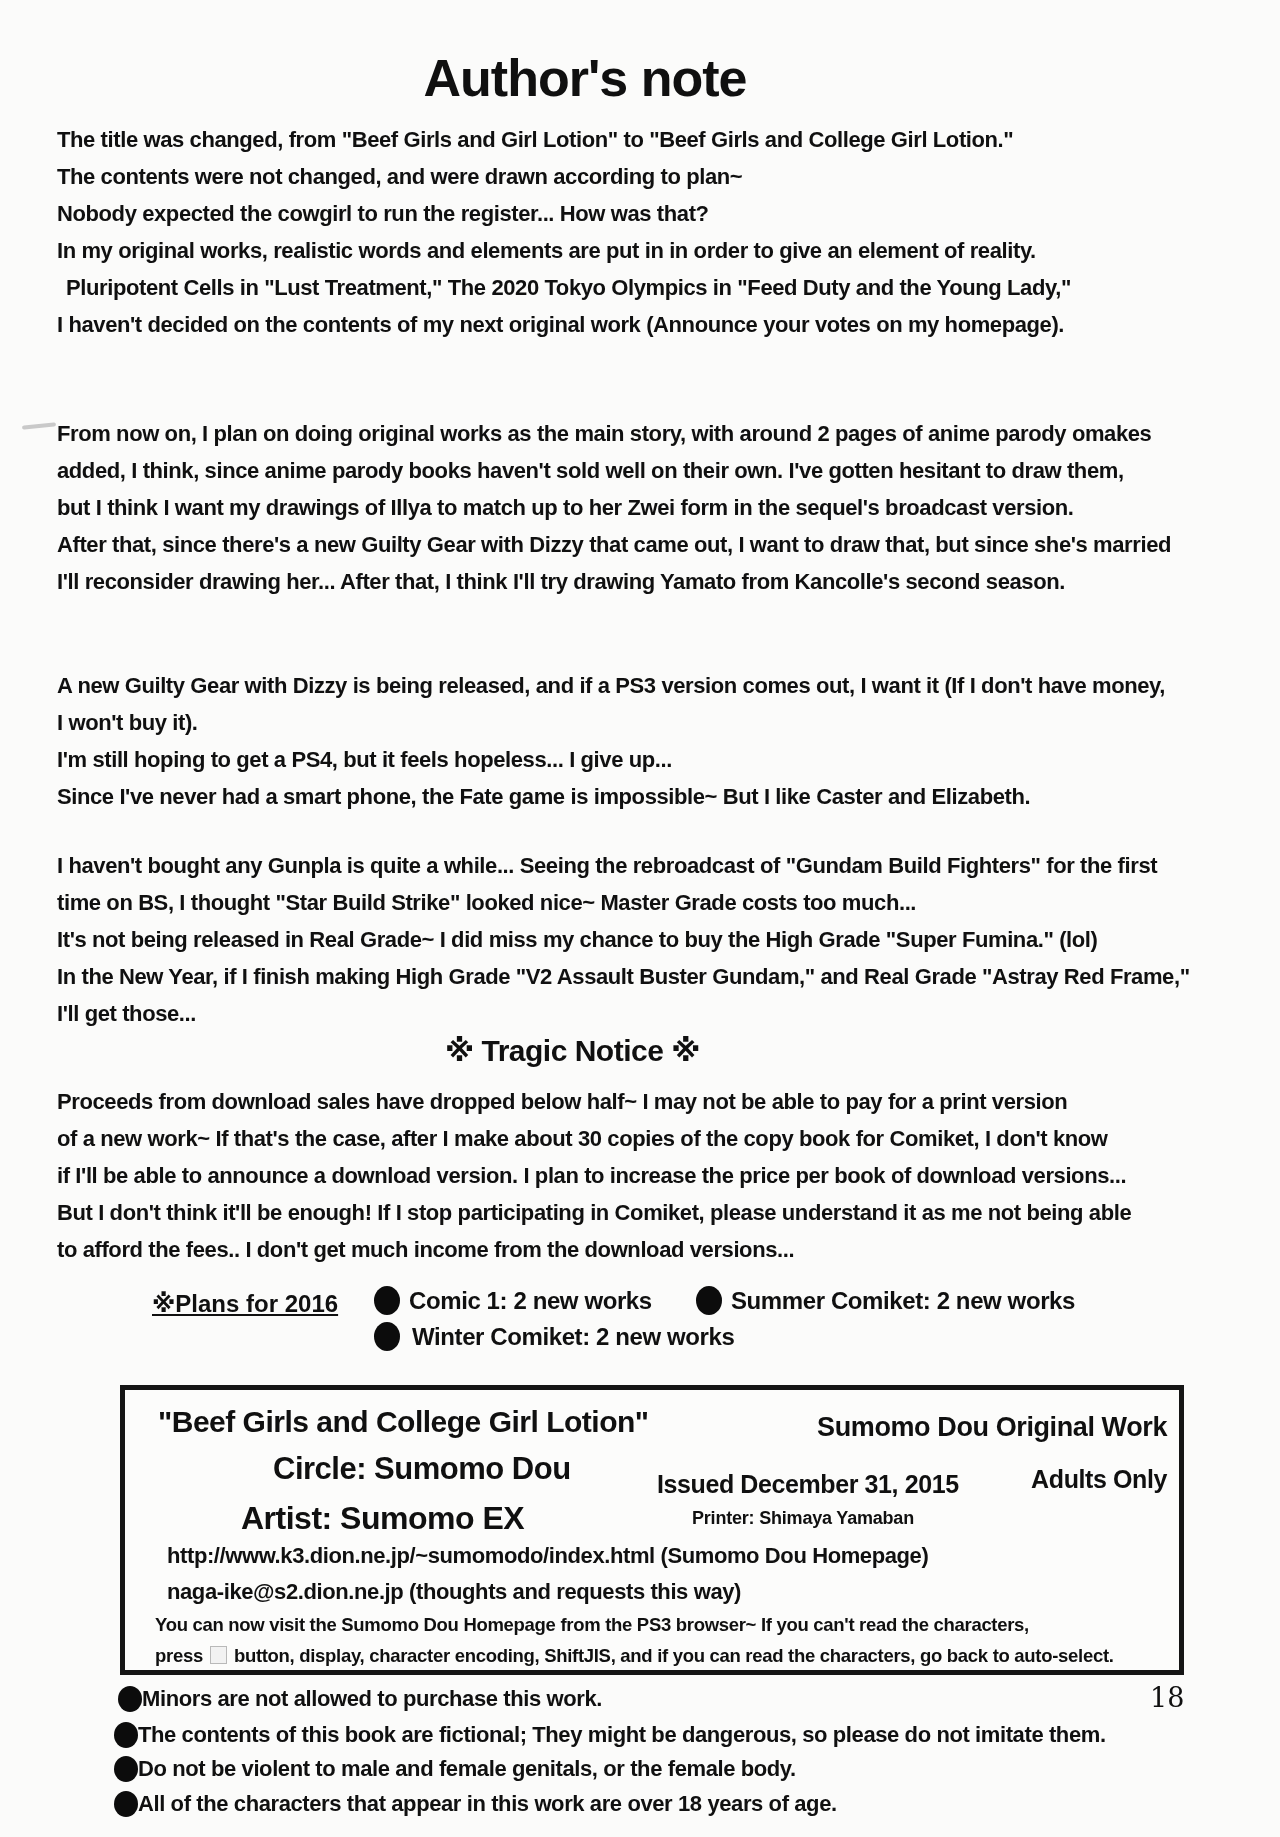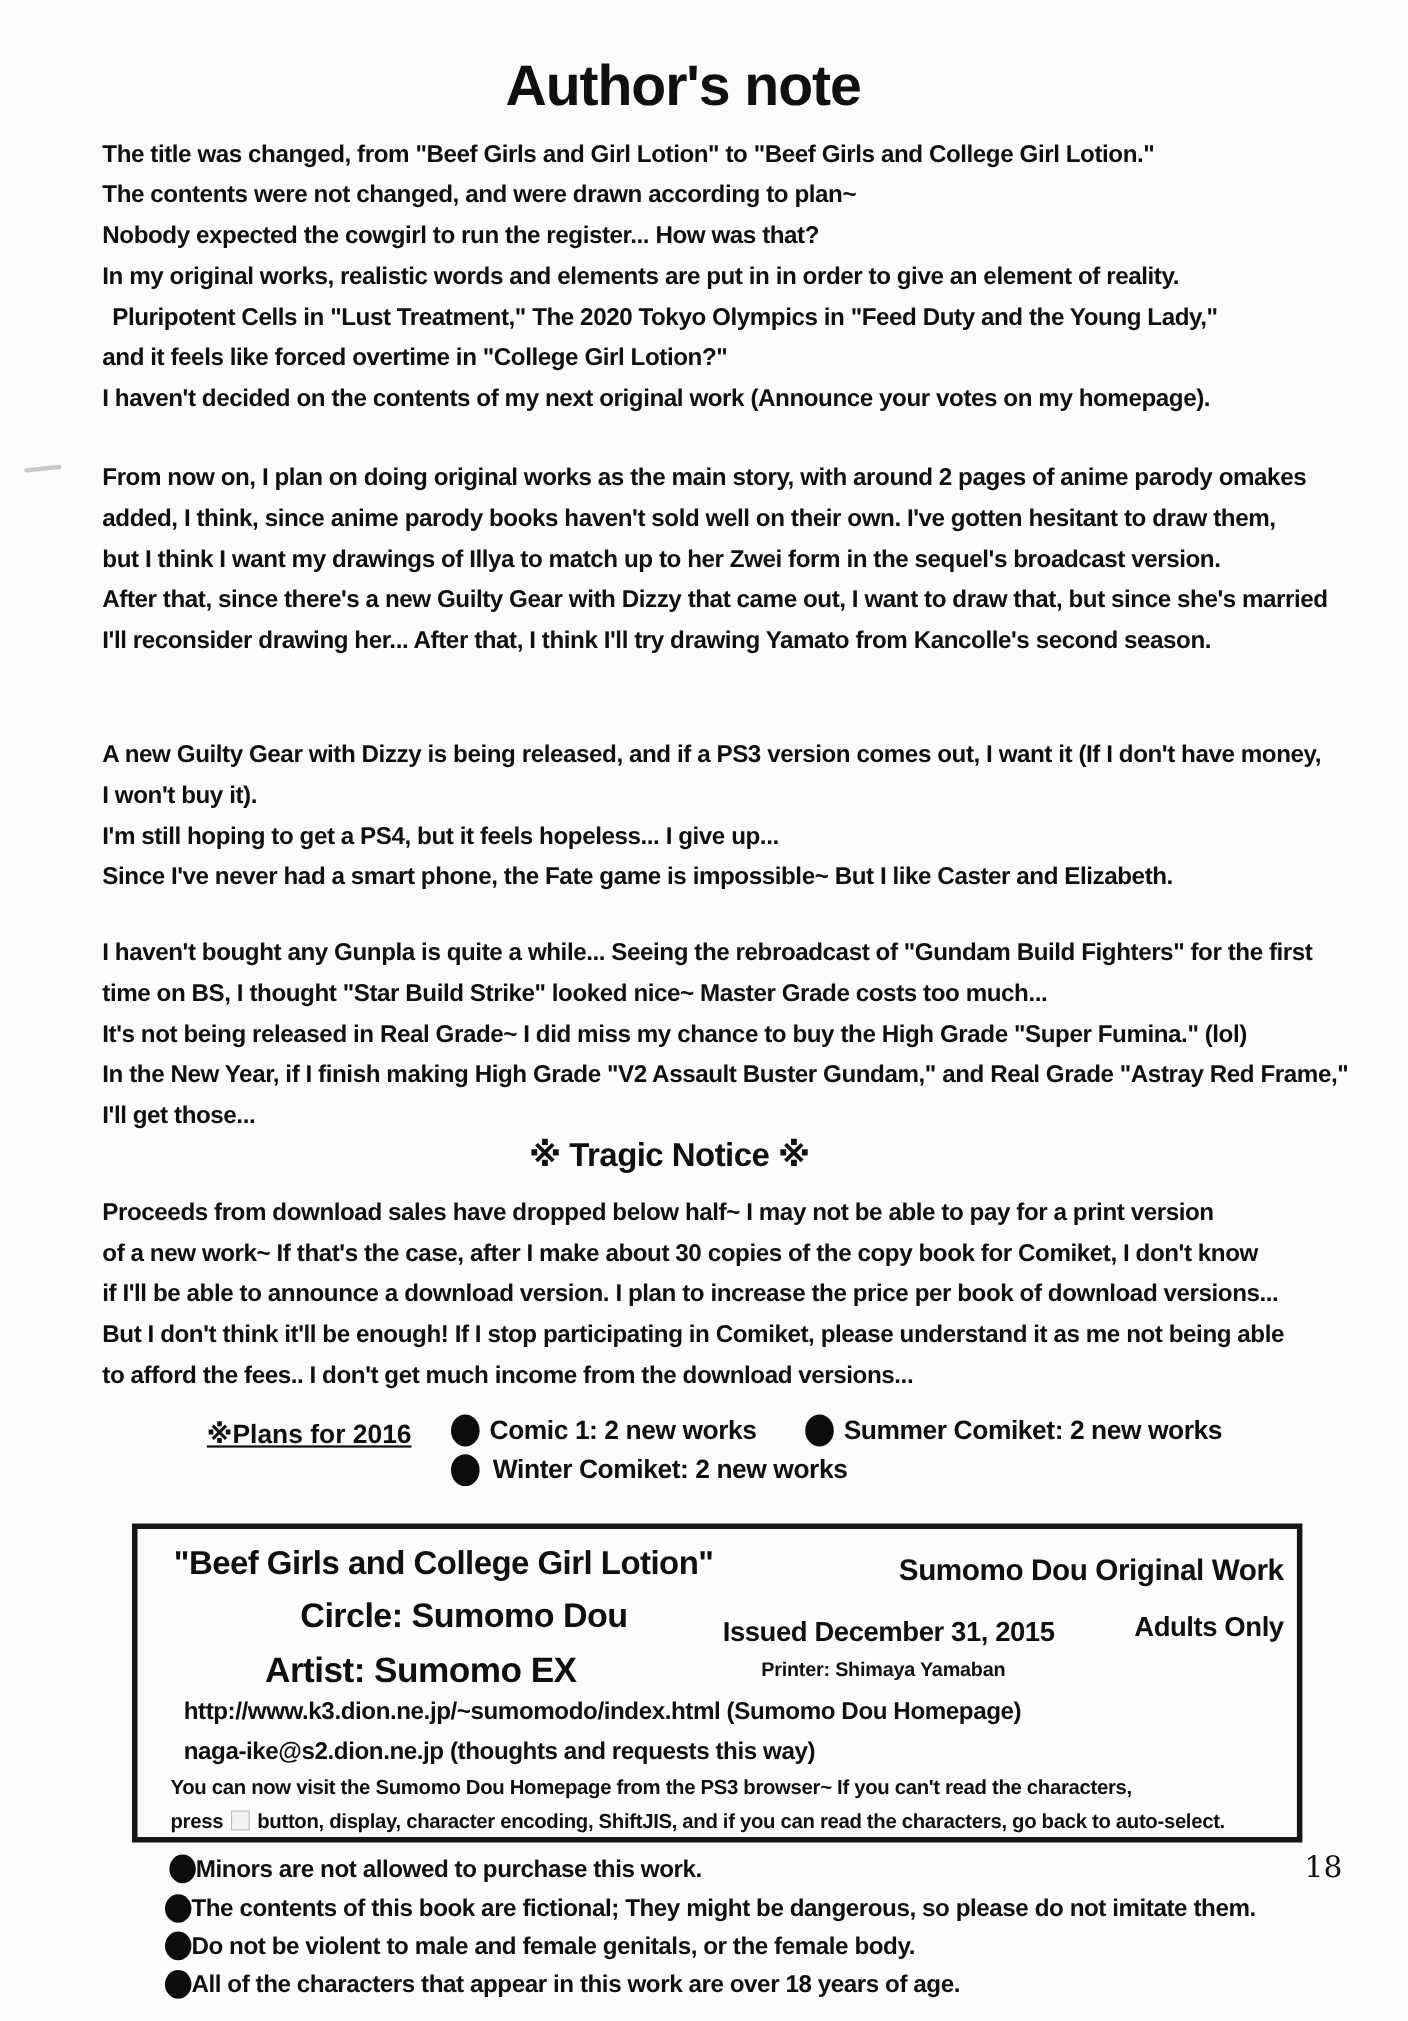--- a/index.html
+++ b/index.html
@@ -1,21 +1,21 @@
 <!DOCTYPE html>
 <html><head>
 <meta charset="utf-8">
 <style>
   html,body{margin:0;padding:0;}
   body{
     width:1280px;height:1837px;position:relative;overflow:hidden;
     background:#fbfbfa;color:#101010;
     font-family:"Liberation Sans","DejaVu Sans",sans-serif;font-weight:700;
   }
-  .abs{position:absolute;white-space:nowrap;padding-left:36px;}
+  .abs{position:absolute;white-space:nowrap;}
   .title{font-size:52px;letter-spacing:-1px;}
   .center{text-align:center;}
   .body-text{font-size:22px;line-height:37px;letter-spacing:-0.4px;}
   .body-text .ln{white-space:nowrap;}
   .indent1{padding-left:9px;}
   .heading2{font-size:30px;letter-spacing:-0.5px;}
   .plan-label{font-size:24px;text-decoration:underline;}
   .plan-item{display:flex;align-items:center;gap:9px;font-size:24px;letter-spacing:-0.4px;}
   .dot{display:inline-block;width:26px;height:29px;background:#0c0c0c;border-radius:50%;flex:0 0 auto;}
   .dot-sm{display:inline-block;width:24px;height:26px;background:#0c0c0c;border-radius:50%;flex:0 0 auto;}
@@ -42,21 +42,20 @@
 <div class="abs title center" style="left:0;top:48px;width:1170px;">Author's note</div>
 
 <div class="smudge" style="left:22px;top:424px;width:34px;height:4px;transform:rotate(-6deg);"></div>
 
 <div class="abs body-text" style="left:57px;top:121px;">
   <div class="ln">The title was changed, from "Beef Girls and Girl Lotion" to "Beef Girls and College Girl Lotion."</div>
   <div class="ln">The contents were not changed, and were drawn according to plan~</div>
   <div class="ln">Nobody expected the cowgirl to run the register... How was that?</div>
   <div class="ln">In my original works, realistic words and elements are put in in order to give an element of reality.</div>
   <div class="ln indent1">Pluripotent Cells in "Lust Treatment," The 2020 Tokyo Olympics in "Feed Duty and the Young Lady,"</div>
-  <div class="ln">and it feels like forced overtime in "College Girl Lotion?"</div>
   <div class="ln">I haven't decided on the contents of my next original work (Announce your votes on my homepage).</div>
 </div>
 
 <div class="abs body-text" style="left:57px;top:415px;">
   <div class="ln">From now on, I plan on doing original works as the main story, with around 2 pages of anime parody omakes</div>
   <div class="ln">added, I think, since anime parody books haven't sold well on their own. I've gotten hesitant to draw them,</div>
   <div class="ln">but I think I want my drawings of Illya to match up to her Zwei form in the sequel's broadcast version.</div>
   <div class="ln">After that, since there's a new Guilty Gear with Dizzy that came out, I want to draw that, but since she's married</div>
   <div class="ln">I'll reconsider drawing her... After that, I think I'll try drawing Yamato from Kancolle's second season.</div>
 </div>

